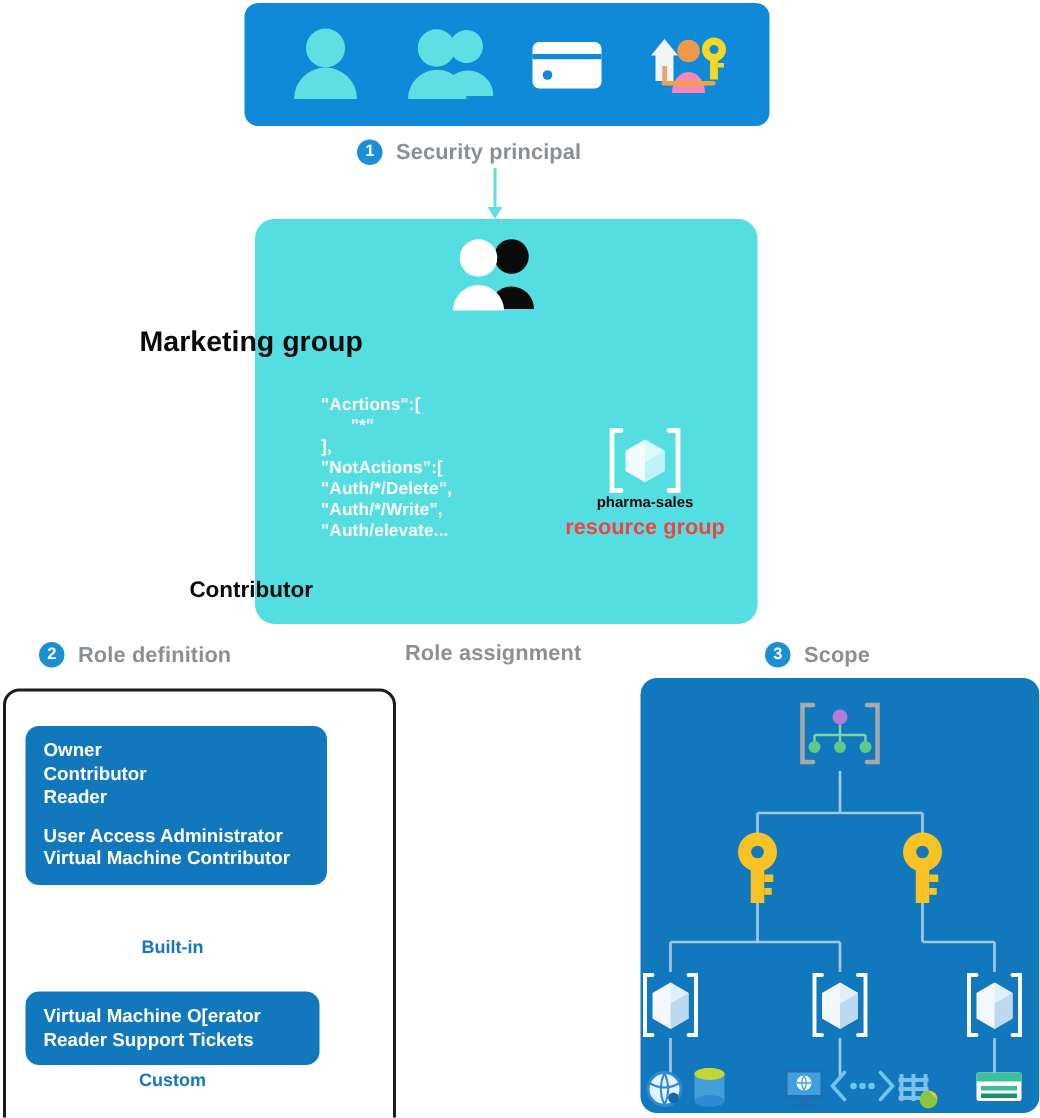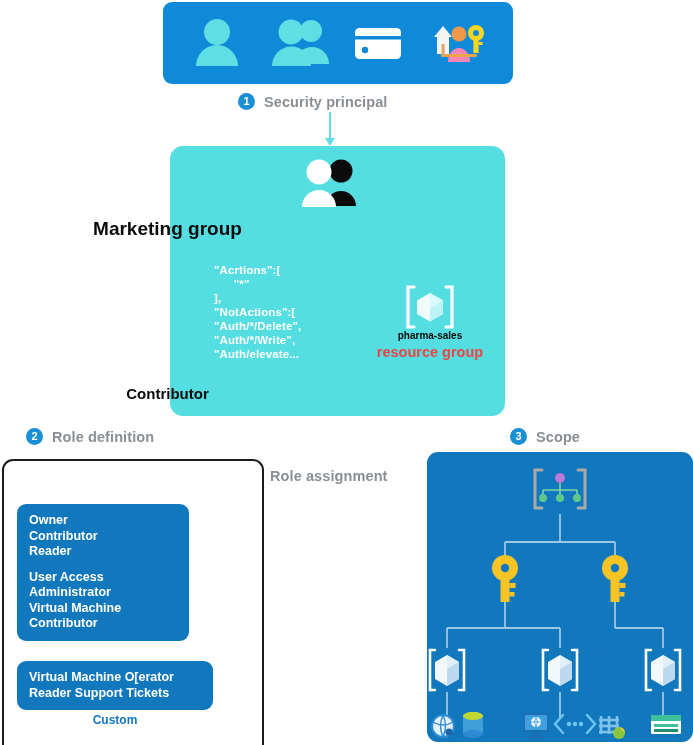--- a/index.html
+++ b/index.html
@@ -36,29 +36,29 @@
   #contributor-title{left:0;top:385px;width:335px;text-align:center;font-size:15px;font-weight:bold;color:#0a0a0a;}
   #rg-icon{left:405px;top:283px;width:50px;height:48px;}
   #rg-name{left:355px;top:330px;width:150px;text-align:center;font-size:10px;font-weight:bold;color:#0a0a0a;}
   #rg-sub{left:355px;top:344px;width:150px;text-align:center;font-size:14.5px;font-weight:bold;color:#ef4444;}
 
   
   .conn{stroke:#7fe6ea;stroke-width:2;fill:none;}
 
   
   #row-roledef{left:26px;top:428px;display:flex;align-items:center;gap:9px;}
-  #row-assign{left:270px;top:428px;margin-top:40px;}
+  #row-assign{left:270px;top:428px;}
   #row-scope{left:510px;top:428px;display:flex;align-items:center;gap:9px;}
 
   
   #roledef-panel{left:2px;top:459px;width:262px;height:300px;border:2.2px solid #1c1c1c;
                  border-radius:11px;box-sizing:border-box;background:#fff;}
   .role-card{background:#1278bd;border-radius:9px;color:#fff;font-size:12.5px;font-weight:bold;
              line-height:15.5px;padding:9px 12px;box-sizing:border-box;}
-  #builtin-card{left:17px;top:504px;width:172px;}
+  #builtin-card{left:17px;top:484px;width:201px;}
   #builtin-label{left:17px;top:624px;width:196px;text-align:center;font-size:12px;font-weight:bold;color:#1278bd;}
   #custom-card{left:17px;top:661px;width:196px;}
   #custom-label{left:17px;top:713px;width:196px;text-align:center;font-size:12px;font-weight:bold;color:#1278bd;}
   .spacer{height:10px;}
 
   
   #scope-panel{left:427px;top:452px;width:266px;height:290px;background:#1278bd;border-radius:11px;}
 </style>
 </head>
 <body>

